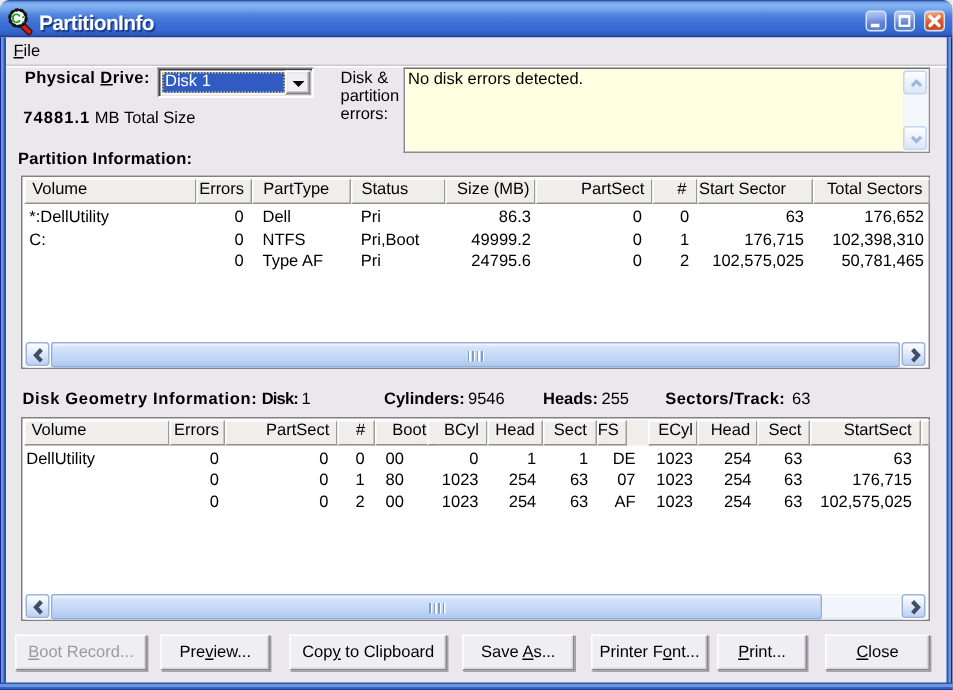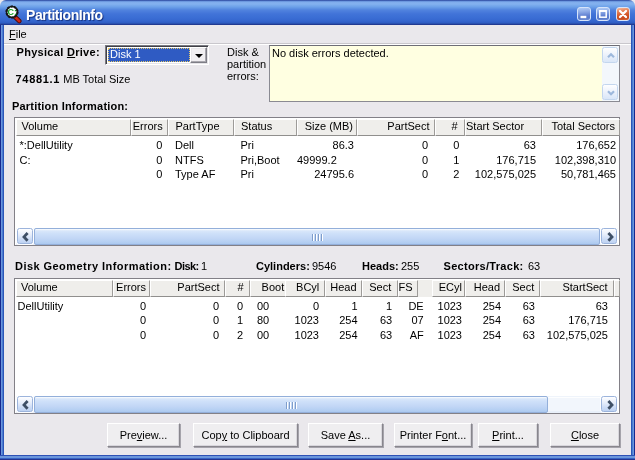--- a/index.html
+++ b/index.html
@@ -153,21 +153,21 @@
       <span class="cell" style="left:341px;width:77.5px;text-align:right;padding-right:6.5px">0</span>
       <span class="cell" style="left:418.5px;width:30.5px;text-align:right;padding-right:5.6px">0</span>
       <span class="cell" style="left:449px;width:77px;text-align:right;padding-right:6px">63</span>
       <span class="cell" style="left:526px;width:77.5px;text-align:right;padding-right:3.5px">176,652</span>
     </div>
     <div class="row" style="top:34.5px">
       <span class="cell" style="left:0px;width:114.5px;padding-left:3.5px">C:</span>
       <span class="cell" style="left:114.5px;width:37.5px;text-align:right;padding-right:5.6px">0</span>
       <span class="cell" style="left:152px;width:66px;padding-left:7px">NTFS</span>
       <span class="cell" style="left:218px;width:63px;padding-left:6.5px">Pri,Boot</span>
-      <span class="cell" style="left:281px;width:60px;text-align:left;padding-right:3px">49999.2</span>
+      <span class="cell" style="left:281px;width:60px;text-align:right;padding-right:3px">49999.2</span>
       <span class="cell" style="left:341px;width:77.5px;text-align:right;padding-right:6.5px">0</span>
       <span class="cell" style="left:418.5px;width:30.5px;text-align:right;padding-right:5.6px">1</span>
       <span class="cell" style="left:449px;width:77px;text-align:right;padding-right:6px">176,715</span>
       <span class="cell" style="left:526px;width:77.5px;text-align:right;padding-right:3.5px">102,398,310</span>
     </div>
     <div class="row" style="top:49px">
       <span class="cell" style="left:114.5px;width:37.5px;text-align:right;padding-right:5.6px">0</span>
       <span class="cell" style="left:152px;width:66px;padding-left:7px">Type AF</span>
       <span class="cell" style="left:218px;width:63px;padding-left:6.5px">Pri</span>
       <span class="cell" style="left:281px;width:60px;text-align:right;padding-right:3px">24795.6</span>
@@ -273,20 +273,21 @@
           <svg width="14" height="14">
             <path d="M5.4 3 L9 6.9 L5.4 10.8" stroke="#3E4F66" stroke-width="2.8" fill="none"></path>
           </svg>
         </div>
       <div class="hthumb" style="left:18px;width:514px">
           <div class="grip"></div>
         </div>
     </div>
   </div>
 
+  <div class="pbtn" style="left:10px;width:88px;color:#9B99A3">  <span><u>B</u>oot Record...</span></div>
   <div class="pbtn" style="left:107px;width:73px"><span>Pre<u>v</u>iew...</span></div>
   <div class="pbtn" style="left:308px;width:75px"><span>Save <u>A</u>s...</span></div>
   <div class="pbtn" style="left:193px;width:105px"><span>Cop<u>y</u> to Clipboard</span></div>
   <div class="pbtn" style="left:394px;width:78px"><span>Printer F<u>o</u>nt...</span></div>
   <div class="pbtn" style="left:478px;width:60px"><span><u>P</u>rint...</span></div>
   <div class="pbtn" style="left:550px;width:70px"><span><u>C</u>lose</span></div>
 </div>
 <style>
 .pbtn { position:absolute; top:423px; height:24px; background:#EFEEF0; text-align:center; line-height:22px;
   border-top:1px solid #fff; border-left:1px solid #fff; border-right:1px solid #88868D; border-bottom:1px solid #88868D;

